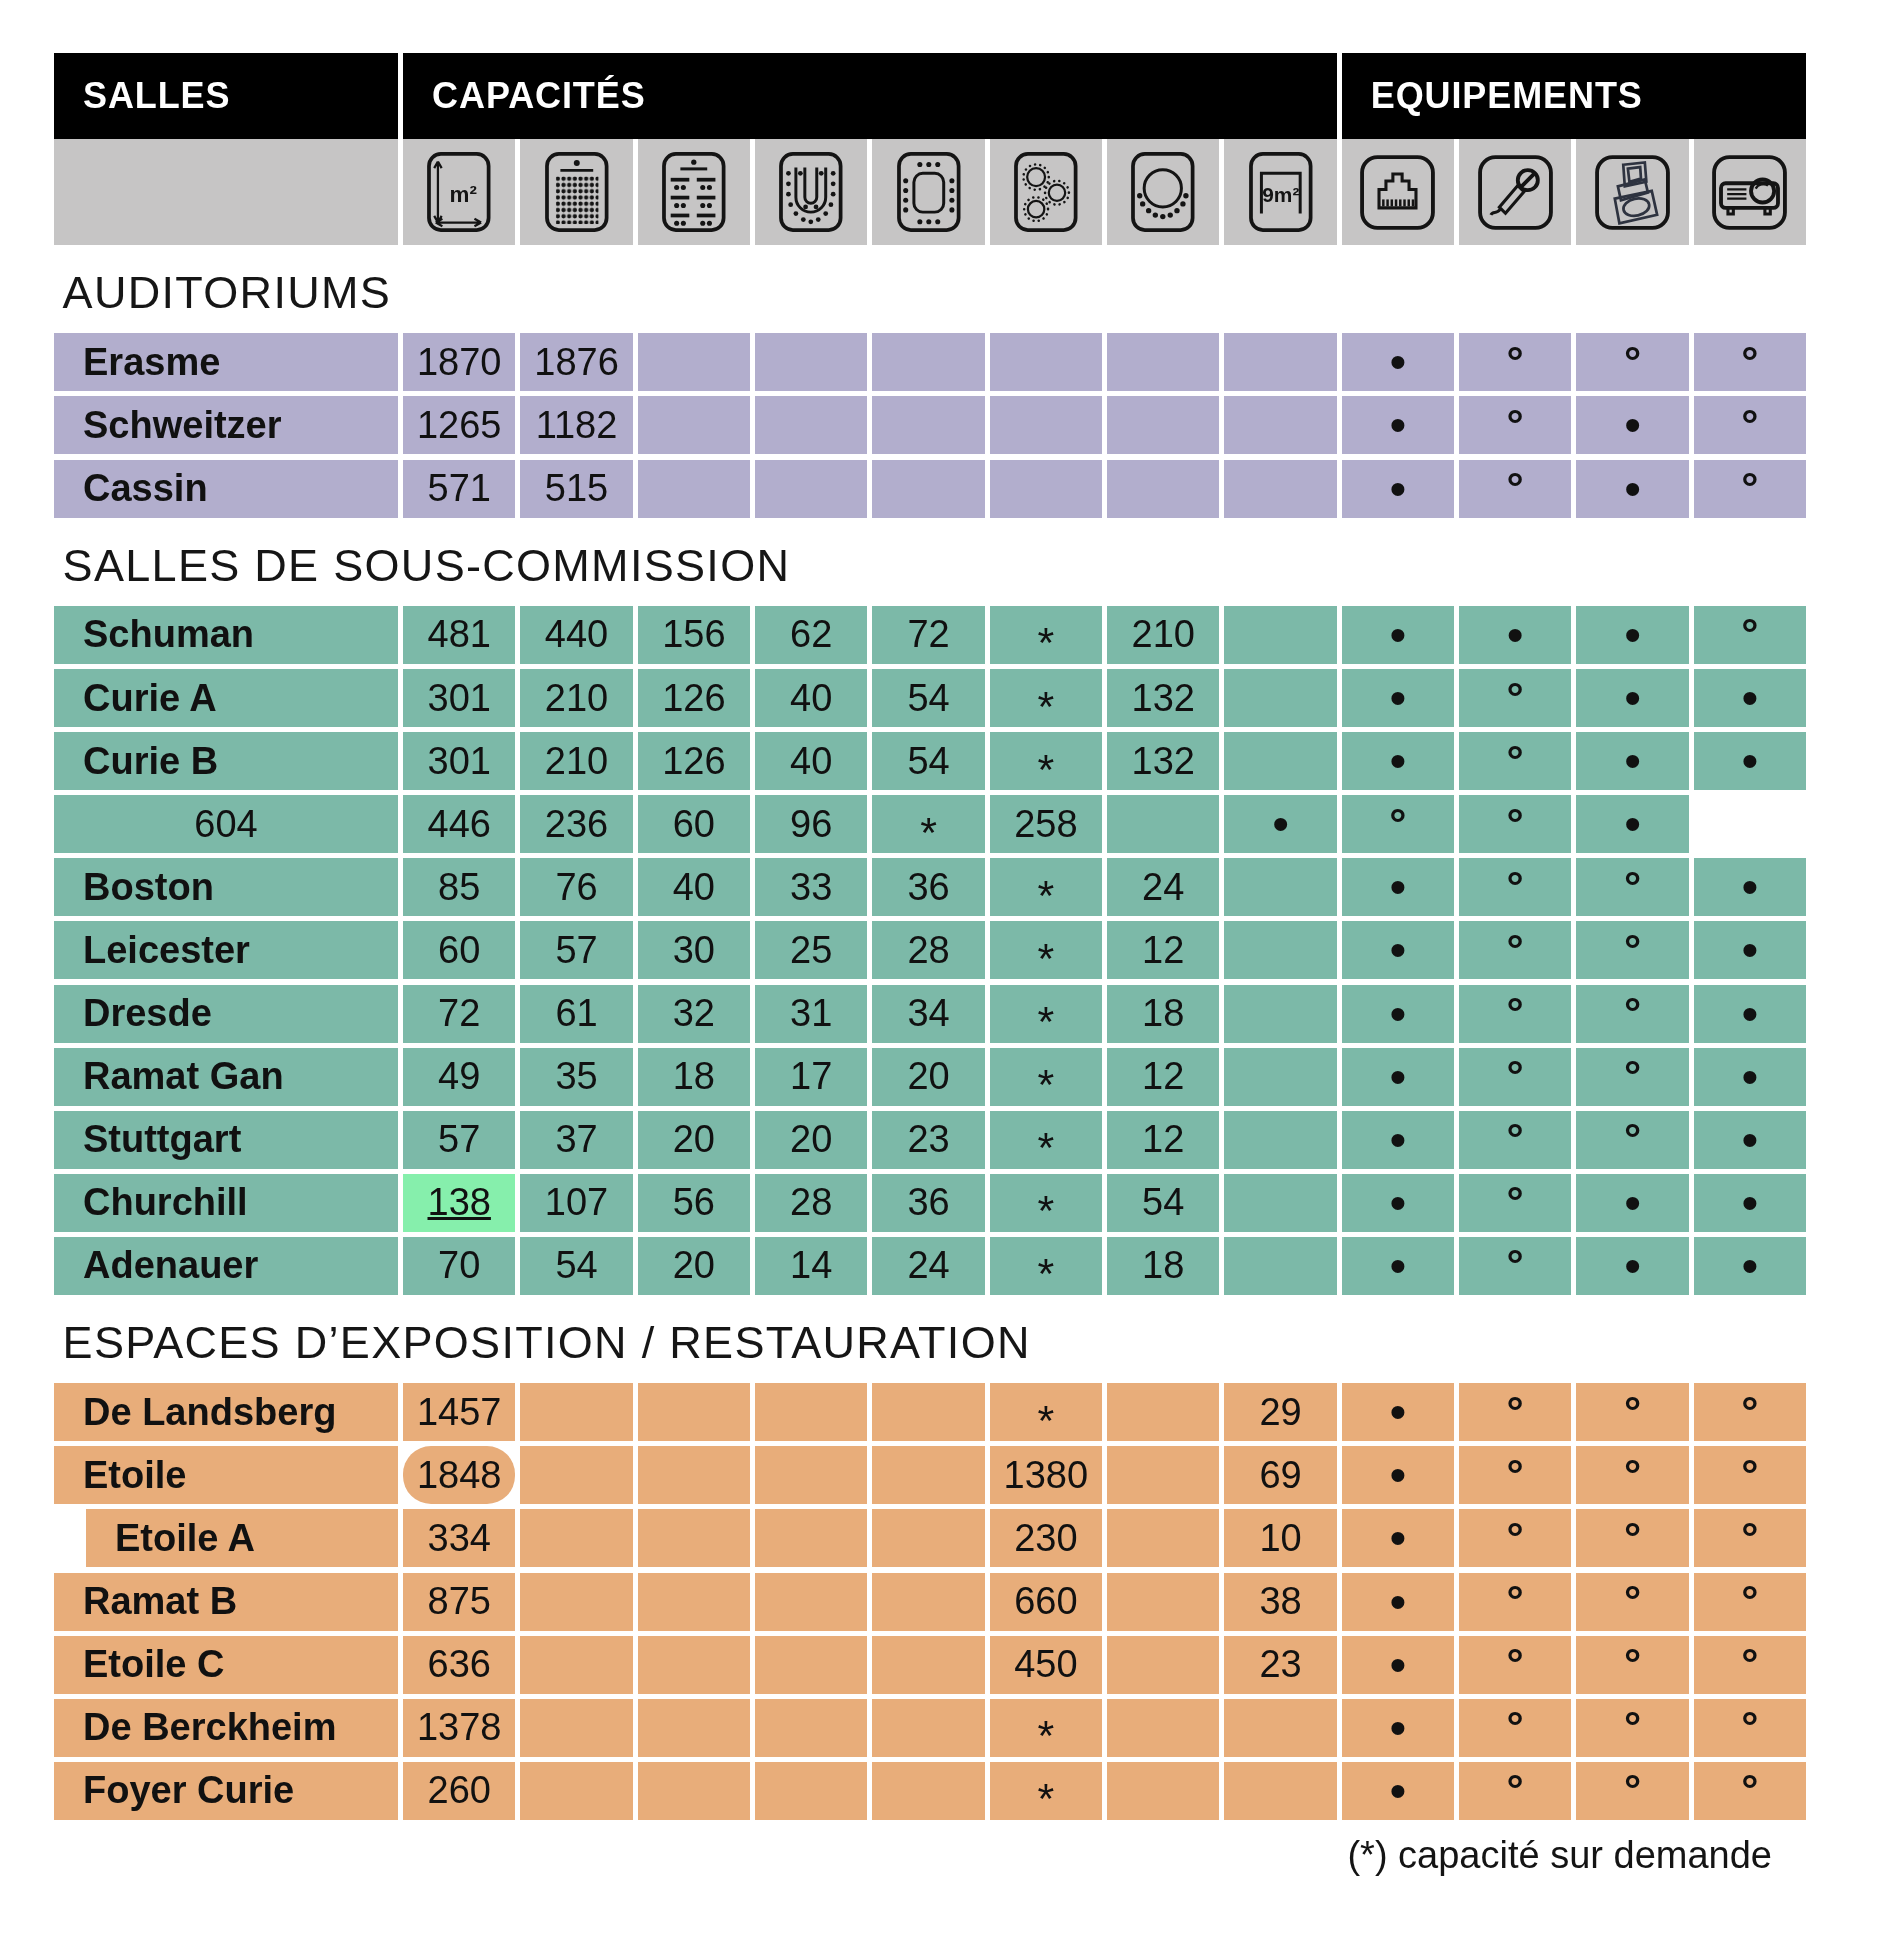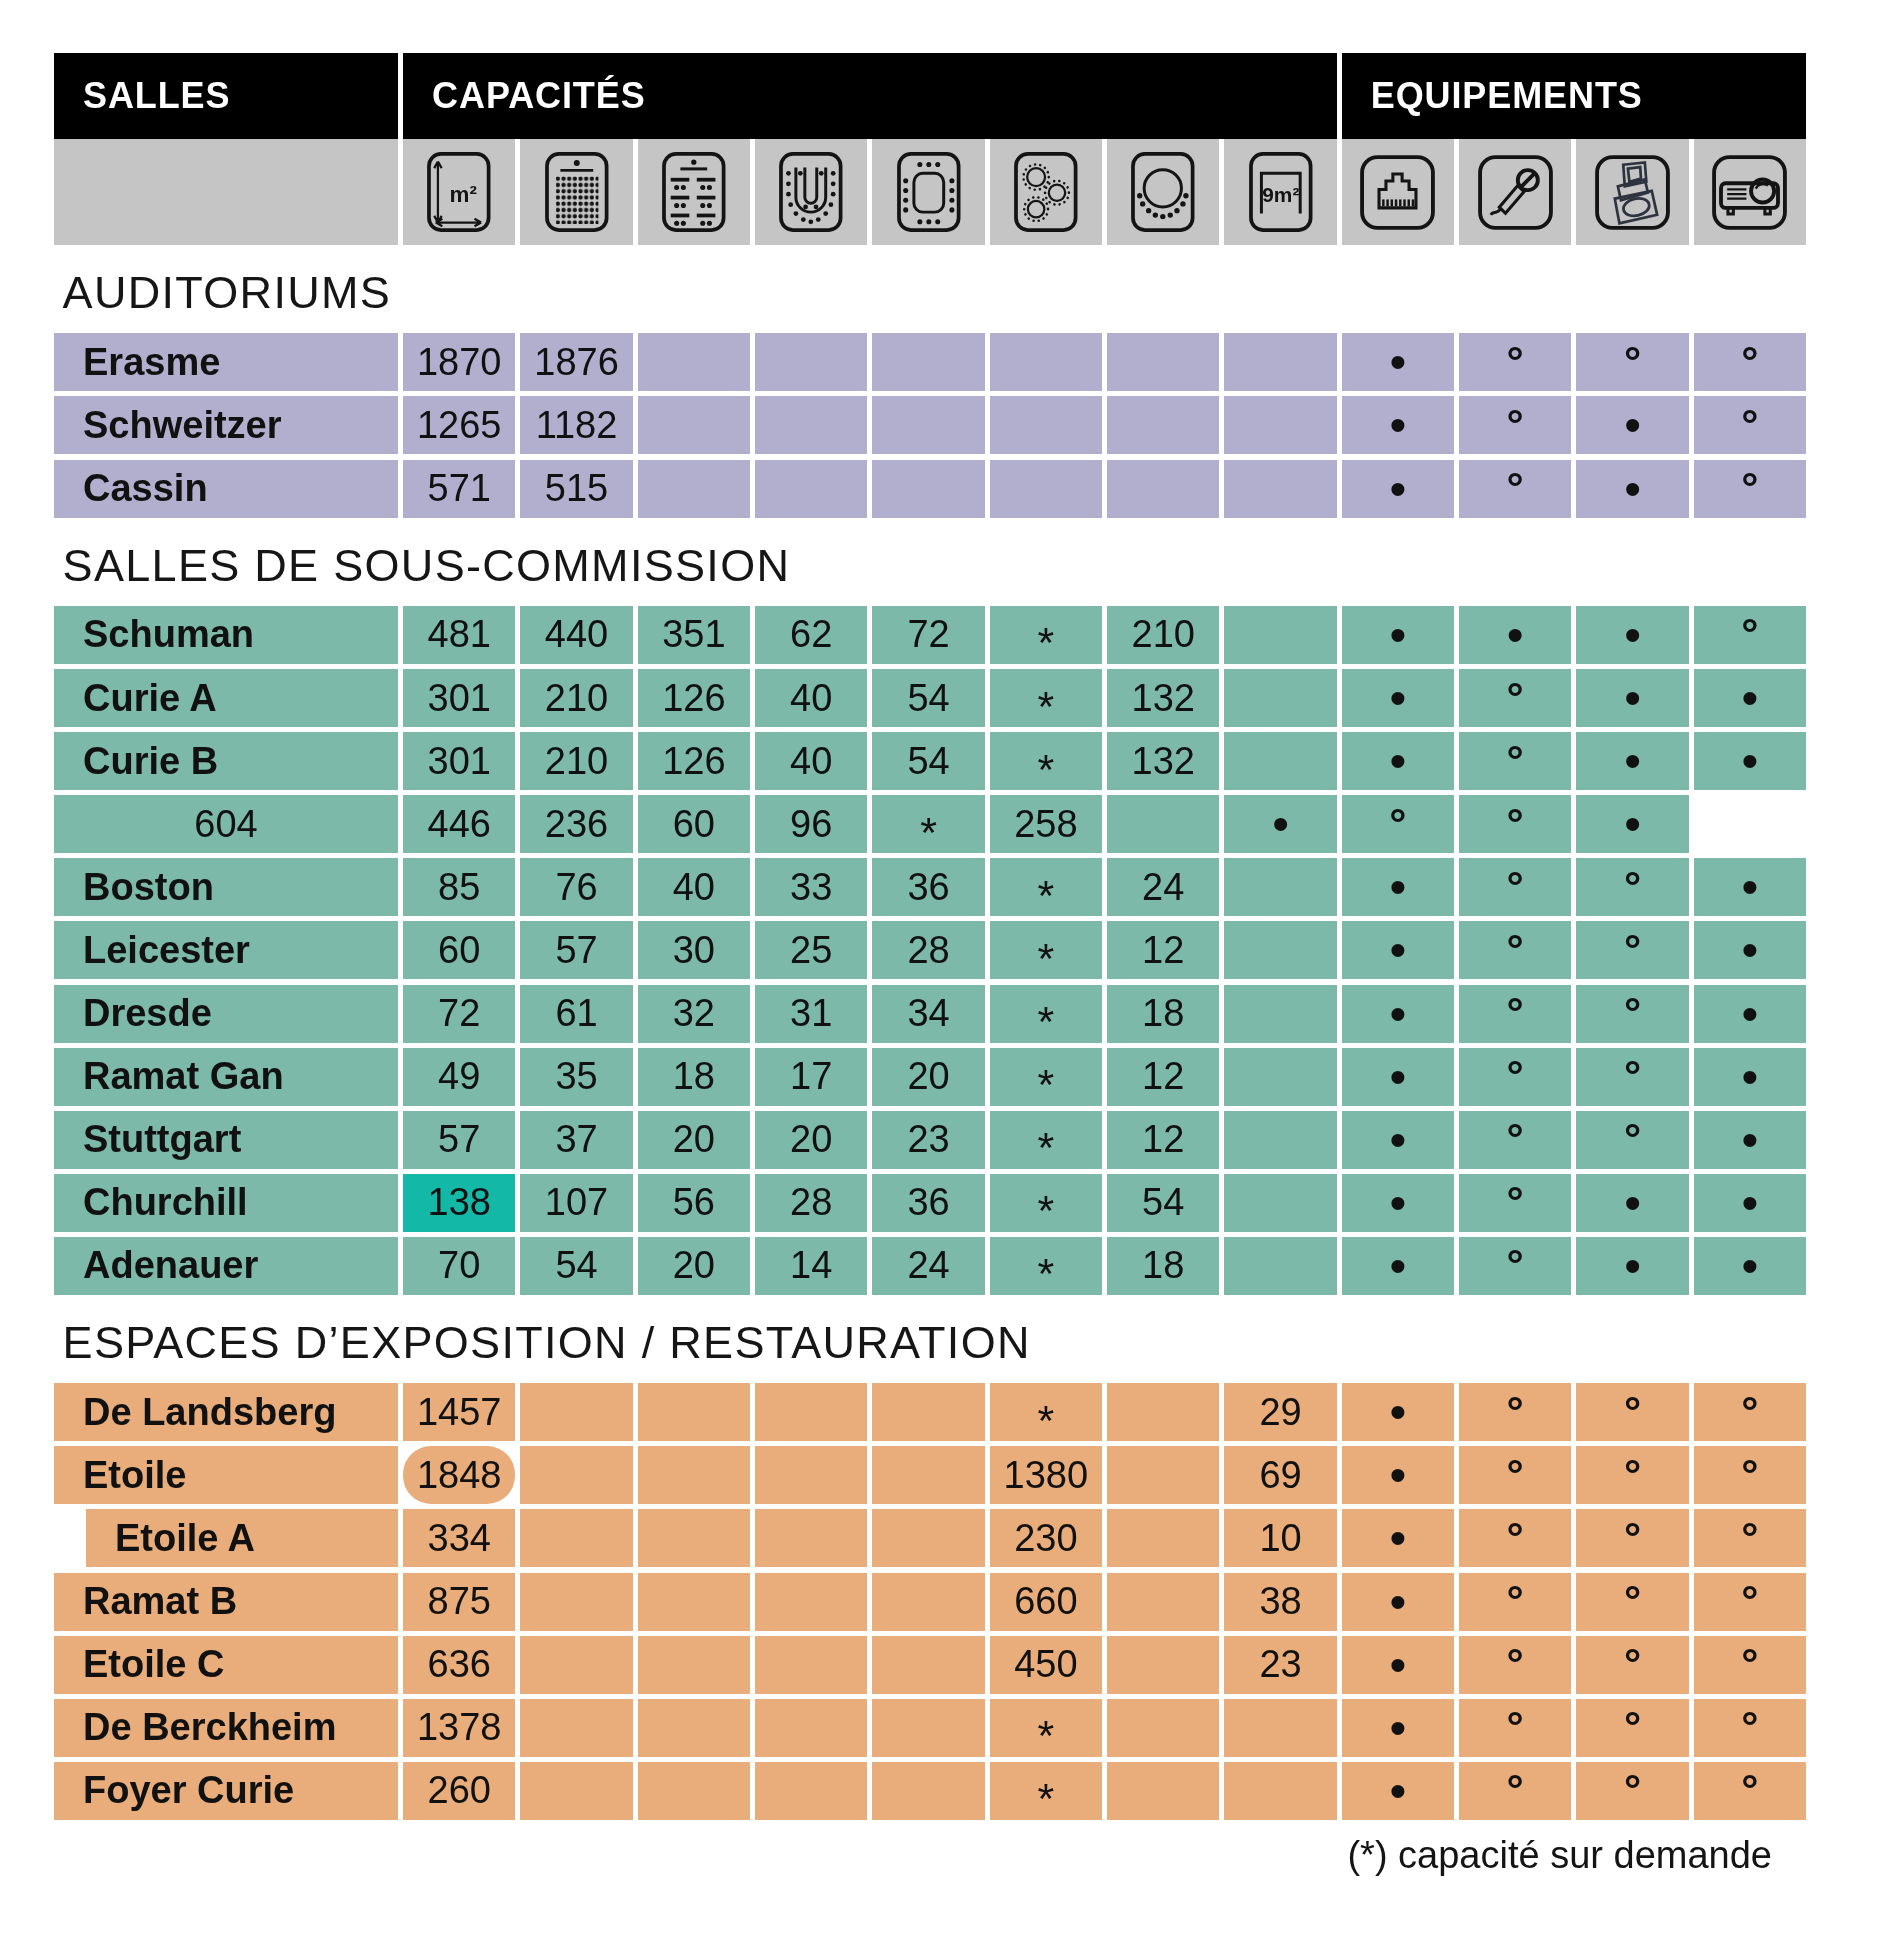--- a/index.html
+++ b/index.html
@@ -337,21 +337,21 @@
         </div>
     </div>
 
     <div>
       <div class="sec-title">SALLES DE SOUS-COMMISSION</div>
       <div>
           <div class="grid row">
             <div class="cell name" style="background: rgb(124, 185, 168);">Schuman</div>
             <div class="cell" style="background: rgb(124, 185, 168);">481</div>
             <div class="cell" style="background: rgb(124, 185, 168);">440</div>
-            <div class="cell" style="background: rgb(124, 185, 168);">351</div>
+            <div class="cell" style="background: rgb(124, 185, 168);">156</div>
             <div class="cell" style="background: rgb(124, 185, 168);">62</div>
             <div class="cell" style="background: rgb(124, 185, 168);">72</div>
             <div class="cell" style="background: rgb(124, 185, 168);">
               <span class="ast">*</span>
             </div>
             <div class="cell" style="background: rgb(124, 185, 168);">210</div>
             <div class="cell" style="background: rgb(124, 185, 168);"></div>
             <div class="cell" style="background: rgb(124, 185, 168);">
               <span class="mark fill">•</span>
             </div>
@@ -559,21 +559,21 @@
             </div>
             <div class="cell" style="background: rgb(124, 185, 168);">
               <span class="mark open">°</span>
             </div>
             <div class="cell" style="background: rgb(124, 185, 168);">
               <span class="mark fill">•</span>
             </div>
           </div>
           <div class="grid row">
             <div class="cell name" style="background: rgb(124, 185, 168);">Churchill</div>
-            <div class="cell" style="background: #14b8a6;">138</div>
+            <div class="cell" style="background: #86efac; text-decoration: underline;">138</div>
             <div class="cell" style="background: rgb(124, 185, 168);">107</div>
             <div class="cell" style="background: rgb(124, 185, 168);">56</div>
             <div class="cell" style="background: rgb(124, 185, 168);">28</div>
             <div class="cell" style="background: rgb(124, 185, 168);">36</div>
             <div class="cell" style="background: rgb(124, 185, 168);">
               <span class="ast">*</span>
             </div>
             <div class="cell" style="background: rgb(124, 185, 168);">54</div>
             <div class="cell" style="background: rgb(124, 185, 168);"></div>
             <div class="cell" style="background: rgb(124, 185, 168);">

